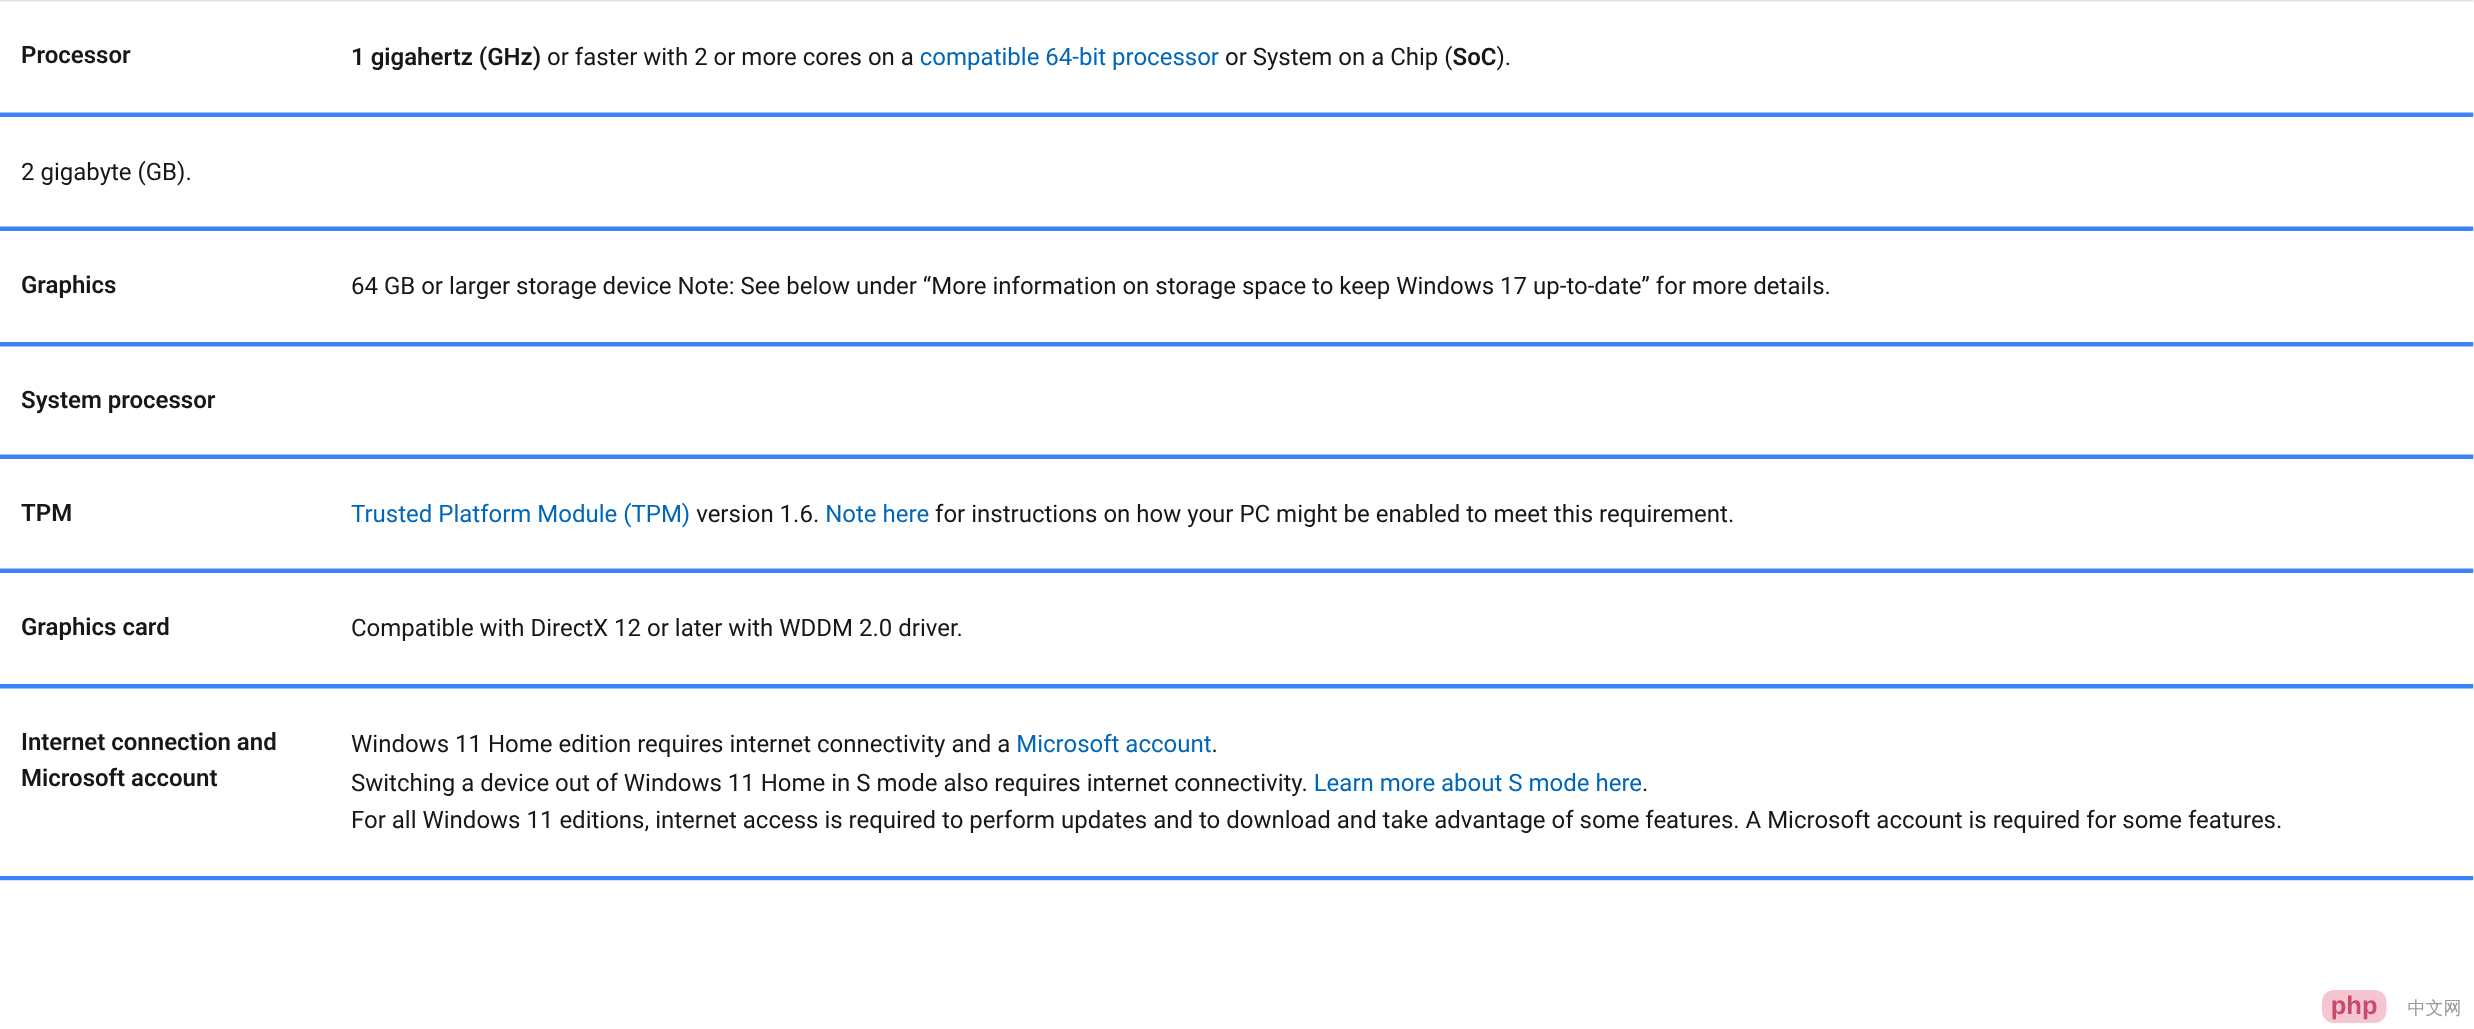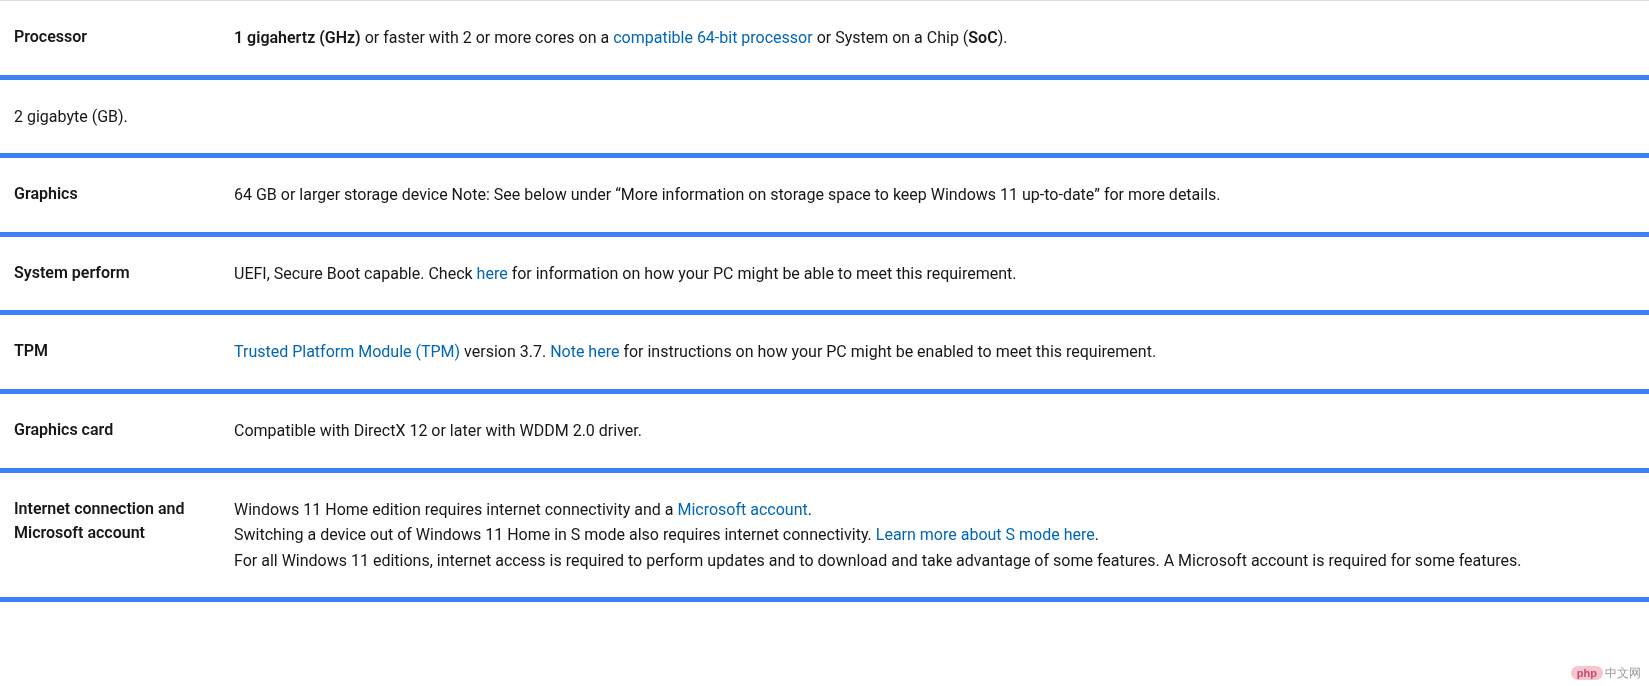--- a/index.html
+++ b/index.html
@@ -9,21 +9,21 @@
       color: #171717;
       background: #ffffff;
       width: 1649px;
     }
     .specs-table {
       width: 100%;
       border-top: 1px solid #e0e0e0;
     }
     .spec-row {
       display: flex;
-      border-bottom: 5px solid #3b82f6;
+      border-bottom: 3px solid #3b82f6;
       padding: 24px 0 24px 14px;
       align-items: flex-start;
     }
     .spec-label {
       flex: 0 0 220px;
       font-weight: 600;
       color: #171717;
       line-height: 1.5;
       padding-top: 0;
     }
@@ -46,46 +46,45 @@
       color: #999;
       font-family: Arial, sans-serif;
     }
     .watermark-badge {
       display: inline-block;
       background: #f6c5d2;
       color: #c94a6a;
       border-radius: 8px;
       padding: 1px 6px;
       font-weight: bold;
-      font-size: 11px;
-      margin-right: 2px;
+      font-size: 17px;
+      margin-right: 14px;
     }
   </style>
 </head>
 <body>
 
 <div class="specs-table" id="specs-table">
     <div class="spec-row">
       <div class="spec-label">Processor</div>
       <div class="spec-value"><span class="bold">1 gigahertz (GHz)</span><span> or faster with 2 or more cores on a </span><a href="#">compatible 64-bit processor</a><span> or System on a Chip (</span><span class="bold">SoC</span><span>).</span></div>
     </div>
     <div class="spec-row">
       <div class="spec-value"><span>2 gigabyte (GB).</span></div>
     </div>
     <div class="spec-row">
       <div class="spec-label">Graphics</div>
-      <div class="spec-value"><span>64 GB or larger storage device Note: See below under “More information on storage space to keep Windows 11 up-to-date” for more details.</span></div>
+      <div class="spec-value"><span>64 GB or larger storage device Note: See below under “More information on storage space to keep Windows 17 up-to-date” for more details.</span></div>
     </div>
     <div class="spec-row">
-      <div class="spec-label">System perform</div>
-      <div class="spec-value"><span>UEFI, Secure Boot capable. Check </span><a href="#">here</a><span> for information on how your PC might be able to meet this requirement.</span></div>
+      <div class="spec-label">System processor</div>
     </div>
     <div class="spec-row">
       <div class="spec-label">TPM</div>
-      <div class="spec-value"><a href="#">Trusted Platform Module (TPM)</a><span> version 3.7. </span><a href="#">Note here</a><span> for instructions on how your PC might be enabled to meet this requirement.</span></div>
+      <div class="spec-value"><a href="#">Trusted Platform Module (TPM)</a><span> version 1.6. </span><a href="#">Note here</a><span> for instructions on how your PC might be enabled to meet this requirement.</span></div>
     </div>
     <div class="spec-row">
       <div class="spec-label">Graphics card</div>
       <div class="spec-value"><span>Compatible with DirectX 12 or later with WDDM 2.0 driver.</span></div>
     </div>
     <div class="spec-row">
       <div class="spec-label">Internet connection and Microsoft account</div>
       <div class="spec-value"><span>Windows 11 Home edition requires internet connectivity and a </span><a href="#">Microsoft account</a><span>.</span><br><span>Switching a device out of Windows 11 Home in S mode also requires internet connectivity. </span><a href="#">Learn more about S mode here</a><span>.</span><br><span>For all Windows 11 editions, internet access is required to perform updates and to download and take advantage of some features. A Microsoft account is required for some features.</span></div>
     </div>
   </div>

